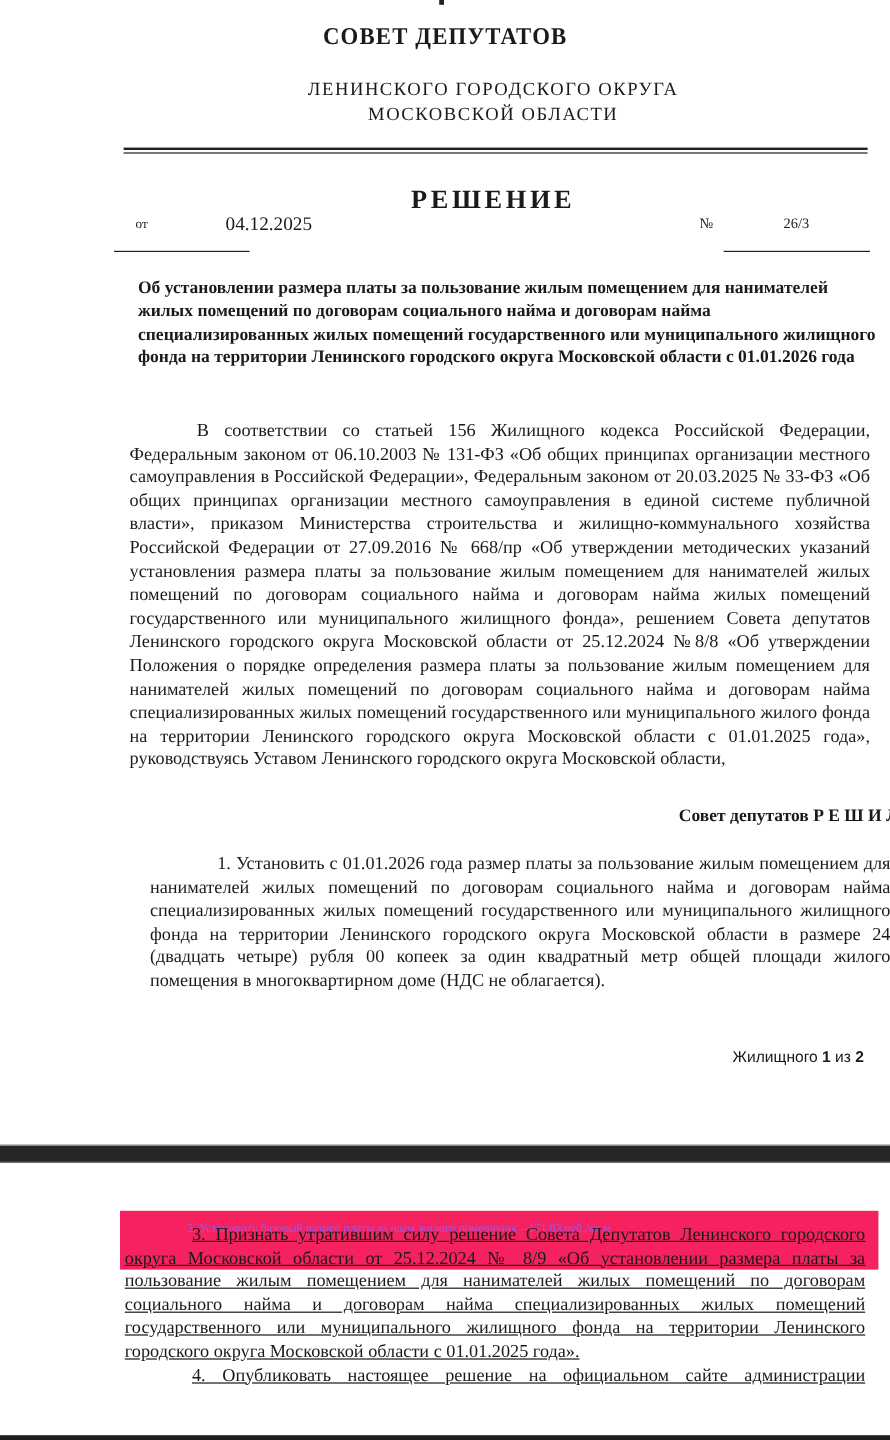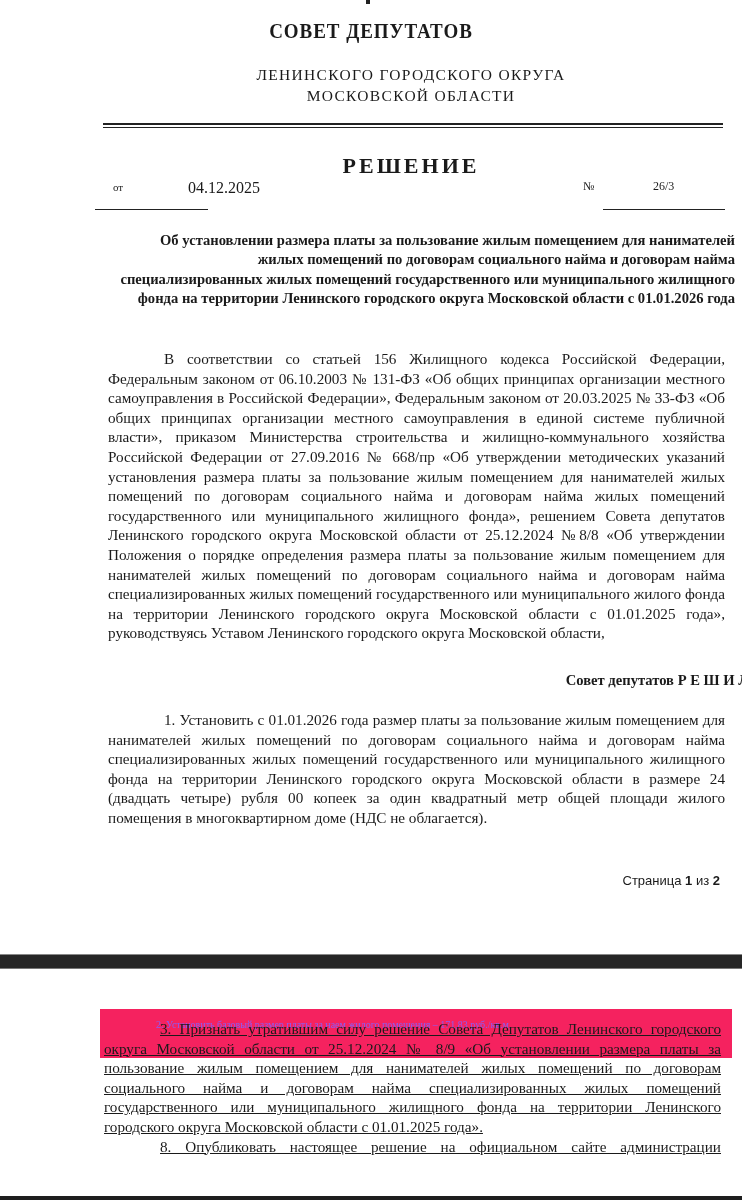--- a/index.html
+++ b/index.html
@@ -15,25 +15,25 @@
   .sub2 { left: 0; width: 822px; top: 87px; text-align: center; font-size: 15.5px; letter-spacing: 1.3px; }
   .dbl-rule { left: 73px; top: 123px; width: 435px; height: 1px; border-top: 2px solid #222; border-bottom: 1.5px solid #222; height: 2px; }
   .reshenie { left: 0; width: 822px; top: 153px; text-align: center; font-weight: bold; font-size: 22px; letter-spacing: 3px; }
   .ot { left: 113px; top: 181px; font-size: 11px; }
   .date { left: 188px; top: 179px; font-size: 16px; }
   .date-line { left: 95px; top: 209px; width: 113px; border-top: 1px solid #222; }
   .num-sign { left: 583px; top: 179px; font-size: 12px; }
   .num { left: 653px; top: 179px; font-size: 12px; }
   .num-line { left: 603px; top: 209px; width: 122px; border-top: 1px solid #222; }
 
-  .title-block { left: 115px; width: 620px; top: 231px; text-align: right; font-weight: bold; font-size: 14.6px; line-height: 19.4px; }
+  .title-block { left: 115px; width: 620px; top: 231px; text-align: left; font-weight: bold; font-size: 14.6px; line-height: 19.4px; }
   .para { left: 108px; width: 617px; text-align: justify; font-size: 15.2px; line-height: 19.6px; text-indent: 56px; }
   .preamble { top: 349px; }
   .resolved { left: 112px; width: 642px; top: 672px; text-align: right; font-weight: bold; font-size: 14.6px; }
-  .item1 { top: 710px; }
+  .item1 { top: 710px; margin-left: 17px; }
   .page-footer { right: 22px; top: 873px; font-family: "Liberation Sans", sans-serif; font-size: 13px; }
   .page-footer b { font-weight: bold; }
 
   .page-sep { left: 0; top: 954px; width: 742px; height: 13px; background: #262626; border-top: 1px solid #888; border-bottom: 1.5px solid #777; }
 
   .highlight { left: 100px; top: 1009px; width: 632px; height: 49px; background: #f5225f; }
   .item2 { left: 100px; width: 625px; top: 1015px; font-size: 10px; line-height: 19.6px; text-align: justify; color: #8b5cf6; }
   .item2 .first { text-indent: 56px; display:block; }
   .item3 { left: 104px; width: 617px; top: 1019px; text-decoration: underline; }
   .bottom-bar { left: 0; top: 1196px; width: 742px; height: 4px; background: #1e1e1e; }
@@ -60,31 +60,31 @@
 
 <div class="abs title-block">Об установлении размера платы за пользование жилым помещением для нанимателей жилых помещений по договорам социального найма и договорам найма специализированных жилых помещений государственного или муниципального жилищного фонда на территории Ленинского городского округа Московской области с 01.01.2026 года</div>
 
 <div class="abs para preamble">В соответствии со статьей 156 Жилищного кодекса Российской Федерации, Федеральным законом от 06.10.2003 № 131-ФЗ «Об общих принципах организации местного самоуправления в Российской Федерации», Федеральным законом от 20.03.2025 № 33-ФЗ «Об общих принципах организации местного самоуправления в единой системе публичной власти», приказом Министерства строительства и жилищно-коммунального хозяйства Российской Федерации от 27.09.2016 № 668/пр «Об утверждении методических указаний установления размера платы за пользование жилым помещением для нанимателей жилых помещений по договорам социального найма и договорам найма жилых помещений государственного или муниципального жилищного фонда», решением Совета депутатов Ленинского городского округа Московской области от 25.12.2024 №8/8 «Об утверждении Положения о порядке определения размера платы за пользование жилым помещением для нанимателей жилых помещений по договорам социального найма и договорам найма специализированных жилых помещений государственного или муниципального жилого фонда на территории Ленинского городского округа Московской области с 01.01.2025 года», руководствуясь Уставом Ленинского городского округа Московской области,</div>
 
 <div class="abs resolved">Совет депутатов Р Е Ш И Л:</div>
 
 <div class="abs para item1">1. Установить с 01.01.2026 года размер платы за пользование жилым помещением для нанимателей жилых помещений по договорам социального найма и договорам найма специализированных жилых помещений государственного или муниципального жилищного фонда на территории Ленинского городского округа Московской области в размере 24 (двадцать четыре) рубля 00 копеек за один квадратный метр общей площади жилого помещения в многоквартирном доме (НДС не облагается).</div>
 
 <div class="abs page-footer">
-  <span>Страница</span>
+  <span>Жилищного</span>
   <b>1</b>
   <span>из</span>
   <b>2</b>
 </div>
 
 <div class="abs page-sep"></div>
 
 <div class="abs highlight"></div>
 <div class="abs item2">
   <span class="first">2.  Установить базовый размер платы за наем жилого помещения – 171,83 руб./кв.м,</span>
 </div>
 
 <div class="abs para item3">
   <span>3. Признать утратившим силу решение Совета Депутатов Ленинского городского округа Московской области от 25.12.2024 № 8/9 «Об установлении размера платы за пользование жилым помещением для нанимателей жилых помещений по договорам социального найма и договорам найма специализированных жилых помещений государственного или муниципального жилищного фонда на территории Ленинского городского округа Московской области с 01.01.2025 года».</span>
-  <span style="display:block; text-indent:56px; text-align-last: justify;">8. Опубликовать настоящее решение на официальном сайте администрации</span>
+  <span style="display:block; text-indent:56px; text-align-last: justify;">4. Опубликовать настоящее решение на официальном сайте администрации</span>
 </div>
 
 <div class="abs bottom-bar"></div>
 
 </body></html>

